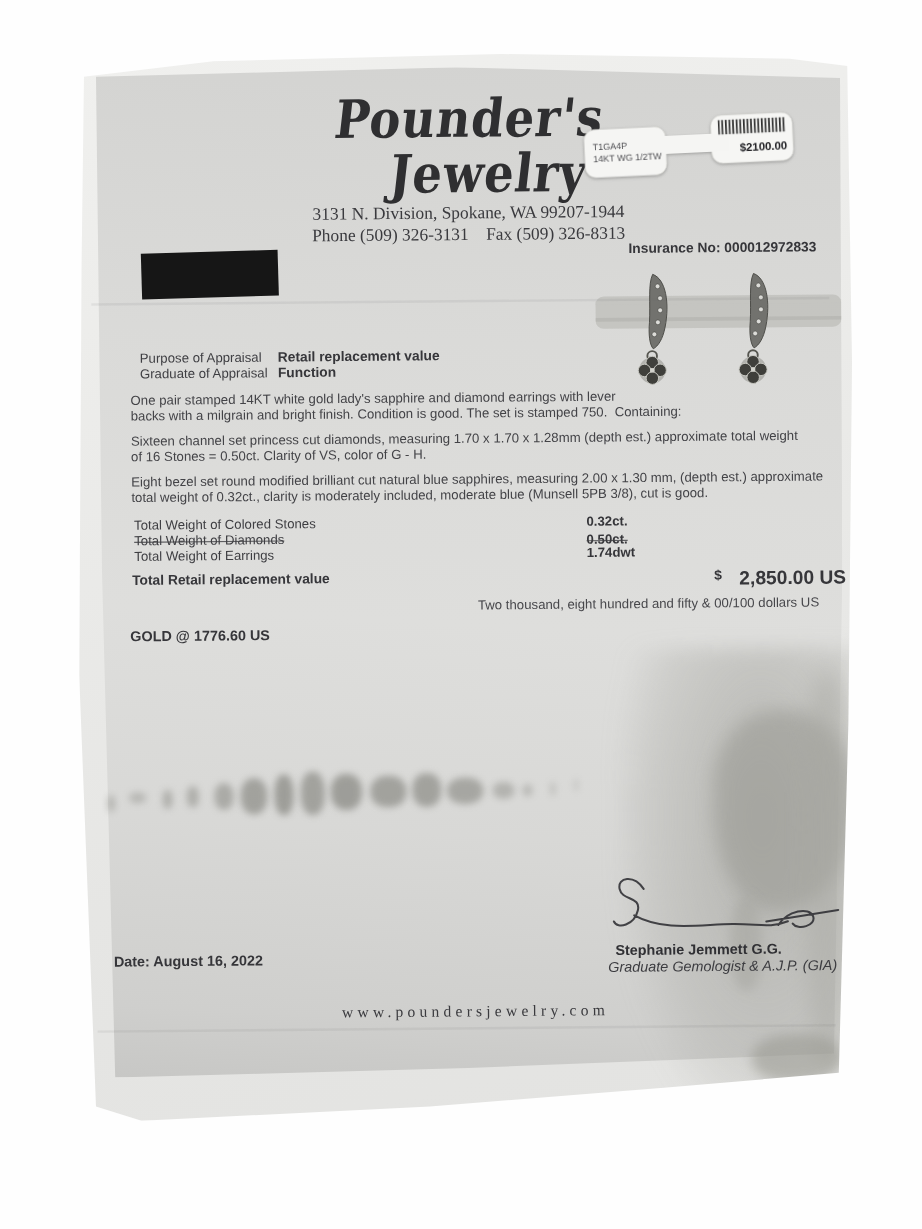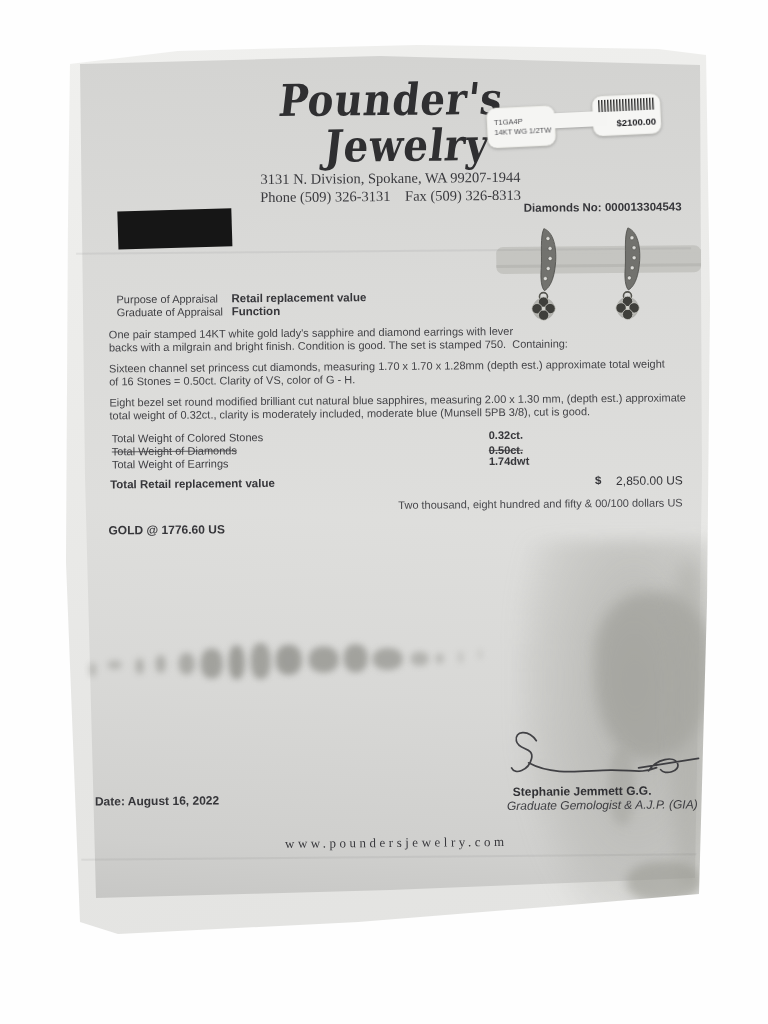--- a/index.html
+++ b/index.html
@@ -48,21 +48,21 @@
   .earrings{position:absolute;left:440px;top:180px;width:205px;height:150px;}
   .meta-label{position:absolute;left:60px;font-size:11px;}
   .meta-value{position:absolute;left:175px;font-size:11.5px;font-weight:bold;color:var(--inkBold);}
   .para{position:absolute;left:52px;font-size:11px;line-height:13.5px;white-space:pre;color:#434347;}
   .w-label{position:absolute;left:54px;font-size:11px;white-space:pre;}
   .w-value{position:absolute;left:431px;font-size:11px;font-weight:bold;color:var(--inkBold);white-space:pre;}
   .strike{text-decoration:line-through;text-decoration-thickness:1px;text-decoration-color:rgba(62,62,66,.8);}
 
   .total-label{position:absolute;left:52px;top:434px;font-size:11.5px;font-weight:bold;color:var(--inkBold);white-space:pre;}
   .total-cur{position:absolute;left:537px;top:434px;font-size:11.5px;font-weight:bold;color:var(--inkBold);}
-  .total-amt{position:absolute;left:558px;top:434px;font-size:12px;font-weight:normal;color:var(--inkBold);white-space:pre;}
+  .total-amt{position:absolute;left:558px;top:434px;font-size:16px;font-weight:bold;color:var(--inkBold);white-space:pre;}
   .total-words{position:absolute;left:340px;top:457px;font-size:11px;white-space:pre;color:#47474b;}
   .gold{position:absolute;left:50px;top:479px;font-size:12px;font-weight:bold;color:var(--inkBold);white-space:pre;}
 
   
   .smudge span{position:absolute;background:#85857f;filter:blur(3px);border-radius:45%;}
 
   
   .stain{position:absolute;pointer-events:none;}
   .stain-wash{left:455px;top:500px;width:200px;height:400px;
     background:radial-gradient(ellipse at 60% 35%,rgba(150,150,144,.55),rgba(160,160,154,.25) 55%,transparent 75%);
@@ -112,21 +112,21 @@
           <g>
             <rect x="114" y="9" width="56" height="12" fill="url(#bc)"></rect>
           </g>
           <text x="9" y="29" font-size="7.5" fill="#4e4e52" font-family="Liberation Sans,sans-serif">T1GA4P</text>
           <text x="9" y="39" font-size="7.5" fill="#4e4e52" font-family="Liberation Sans,sans-serif">14KT WG 1/2TW</text>
           <text x="171" y="36" font-size="9.5" font-weight="bold" text-anchor="end" fill="#202024" font-family="Liberation Sans,sans-serif">$2100.00</text>
         </svg>
       </div>
 
       <div class="redaction"></div>
-      <div class="appr-no"><span>Diamonds No:</span> <span>000013304543</span></div>
+      <div class="appr-no"><span>Insurance No:</span> <span>000012972833</span></div>
 
       <div class="earrings">
         <svg width="205" height="150" viewBox="0 0 205 150">
           <rect x="0" y="26" width="205" height="27" rx="7" fill="#b7b7b3" opacity="0.6"></rect>
           <rect x="0" y="30" width="205" height="3" fill="#c6c6c2" opacity="0.5"></rect>
           <rect x="0" y="44" width="205" height="3" fill="#a7a7a3" opacity="0.4"></rect>
           <g>
             <path d="M48,8 C59,12 62,32 58,52 C56,62 52,68 48,70 C45,67 44,58 45,48 C46,32 44,16 48,8 Z" fill="#72726e" stroke="#4b4b47" stroke-width="0.8"></path>
             <circle cx="52" cy="18" r="2" fill="#dcdcd8" stroke="#3c3c38" stroke-width="0.4"></circle>
             <circle cx="54" cy="28" r="2" fill="#dcdcd8" stroke="#3c3c38" stroke-width="0.4"></circle>

